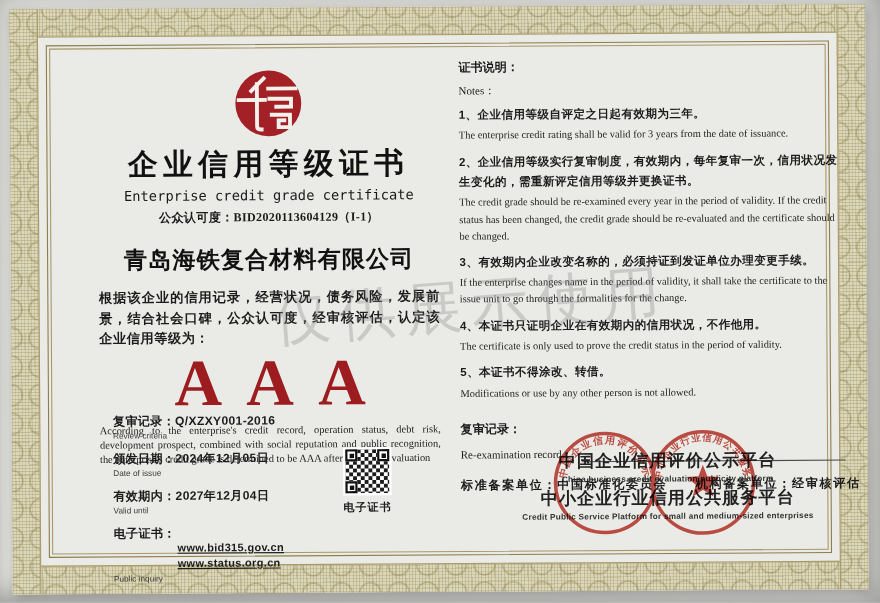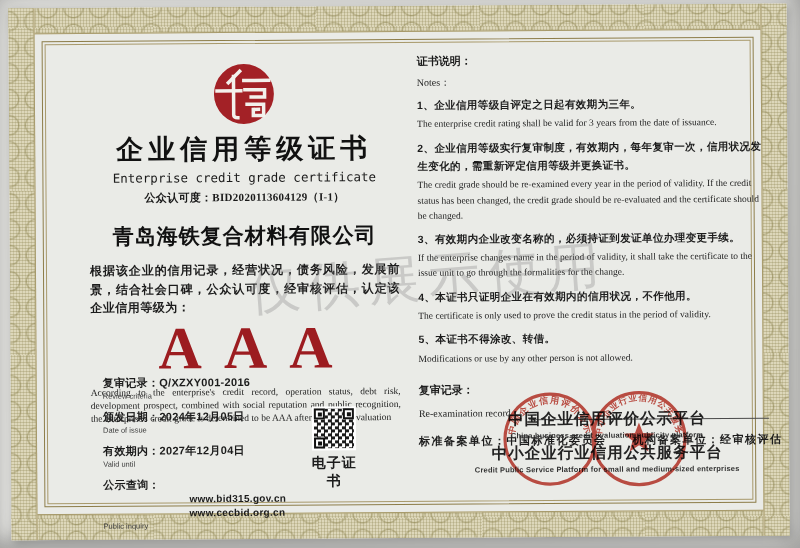--- a/index.html
+++ b/index.html
@@ -56,32 +56,32 @@
 
   .grade { font-family:"Liberation Serif", serif; font-weight:bold; font-size:60px;
            letter-spacing:22px; padding-left:22px; margin-top:0px; line-height:1.05; }
 
   .statement-en { font-family:"Liberation Serif", serif; font-size:9.5px; color:#1c1c1c;
                   text-align:justify; line-height:1.4; margin-top:6px; }
 
   .fields { position:absolute; left:92px; top:368px; width:220px; text-align:left; }
   .field { margin-bottom:9px; }
   .field .line { font-size:11px; font-weight:700; color:#1c1c1c; letter-spacing:.3px; }
-  .field .urls div { font-size:10px; font-weight:600; color:#1c1c1c; margin-left:86px; line-height:1.4; }
+  .field .urls div { font-size:10px; font-weight:600; color:#1c1c1c; margin-left:58px; line-height:1.4;text-decoration:underline; }
   .field .urls div:first-child { margin-left:0; display:inline; }
   .field .sub { font-size:7.5px; color:#3c3c3c; margin-top:1px; }
 
   .qr-block { position:absolute; left:298px; top:402px; width:50px; text-align:center; }
   .qr { width:40px; height:40px; margin:0 auto; position:relative; background:#fff;
         background-image: conic-gradient(#1b1b1b 0 25%, transparent 0 50%, #1b1b1b 0 75%, transparent 0);
         background-size:7px 7px; outline:2px solid #fff; }
   .qr .f { position:absolute; width:11px; height:11px; border:2.5px solid #111; background:#fff; }
   .qr .f::after{content:"";position:absolute;inset:1.5px;background:#111;}
   .qr .f1{left:0;top:0;} .qr .f2{right:0;top:0;} .qr .f3{left:0;bottom:0;}
-  .qr-label { font-size:14px; font-weight:700; color:#1c1c1c; margin-top:6px; letter-spacing:1px; }
+  .qr-label { font-size:10px; font-weight:700; color:#1c1c1c; margin-top:6px; letter-spacing:1px; }
 
   
   .col-right { position:absolute; left:408px; top:48px; width:350px; color:#1c1c1c; }
   .notes-head-cn { font-size:11px; font-weight:700; }
   .notes-head-en { font-family:"Liberation Serif", serif; font-size:10px; margin-top:7px; }
   .note-cn { font-size:10.5px; font-weight:700; line-height:1.75; margin-top:6px; letter-spacing:.4px; }
   .note-en { font-family:"Liberation Serif", serif; font-size:9.5px; line-height:1.6; margin-top:3px; color:#222; }
 
   .reexam { margin-top:16px; }
   .reexam-cn { font-size:11px; font-weight:700; }
@@ -150,22 +150,22 @@
       <div class="field">
         <div class="line"><span>颁发日期：</span><span>2024年12月05日</span></div>
         <div class="sub">Date of issue</div>
       </div>
       <div class="field">
         <div class="line"><span>有效期内：</span><span>2027年12月04日</span></div>
         <div class="sub">Valid until</div>
       </div>
       <div class="field">
         <div class="line urls">
-          <span>公示查询：</span><div>www.bid315.gov.cn</div>
-          <div>www.cecbid.org.cn</div>
+          <span>电子证书：</span><div>www.bid315.gov.cn</div>
+          <div>www.status.org.cn</div>
         </div>
         <div class="sub">Public inquiry</div>
       </div>
     </div>
 
     <div class="qr-block">
       <div class="qr">
         <div class="f f1"></div>
         <div class="f f2"></div>
         <div class="f f3"></div>

